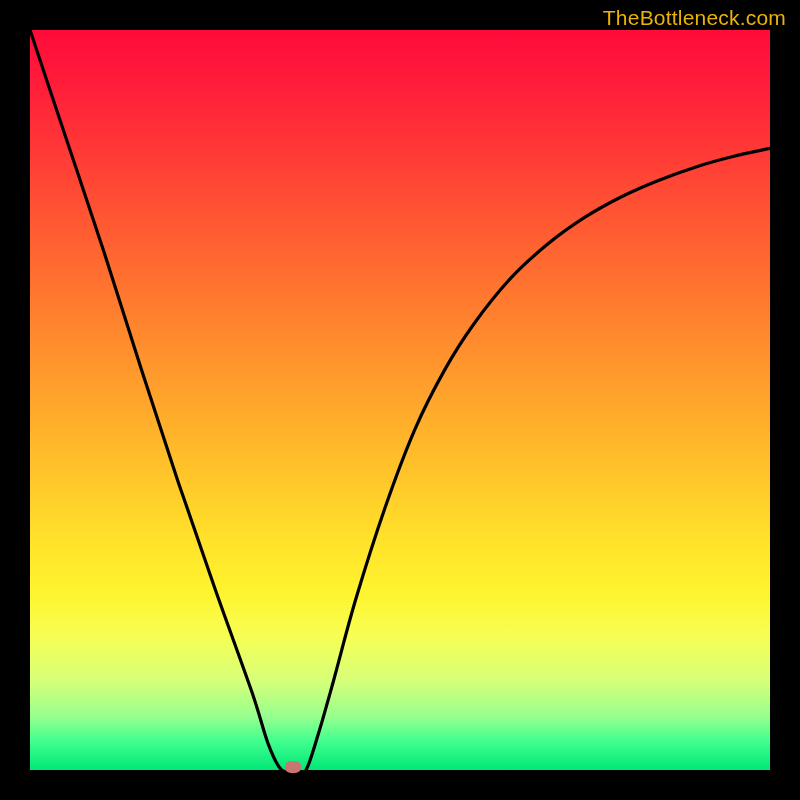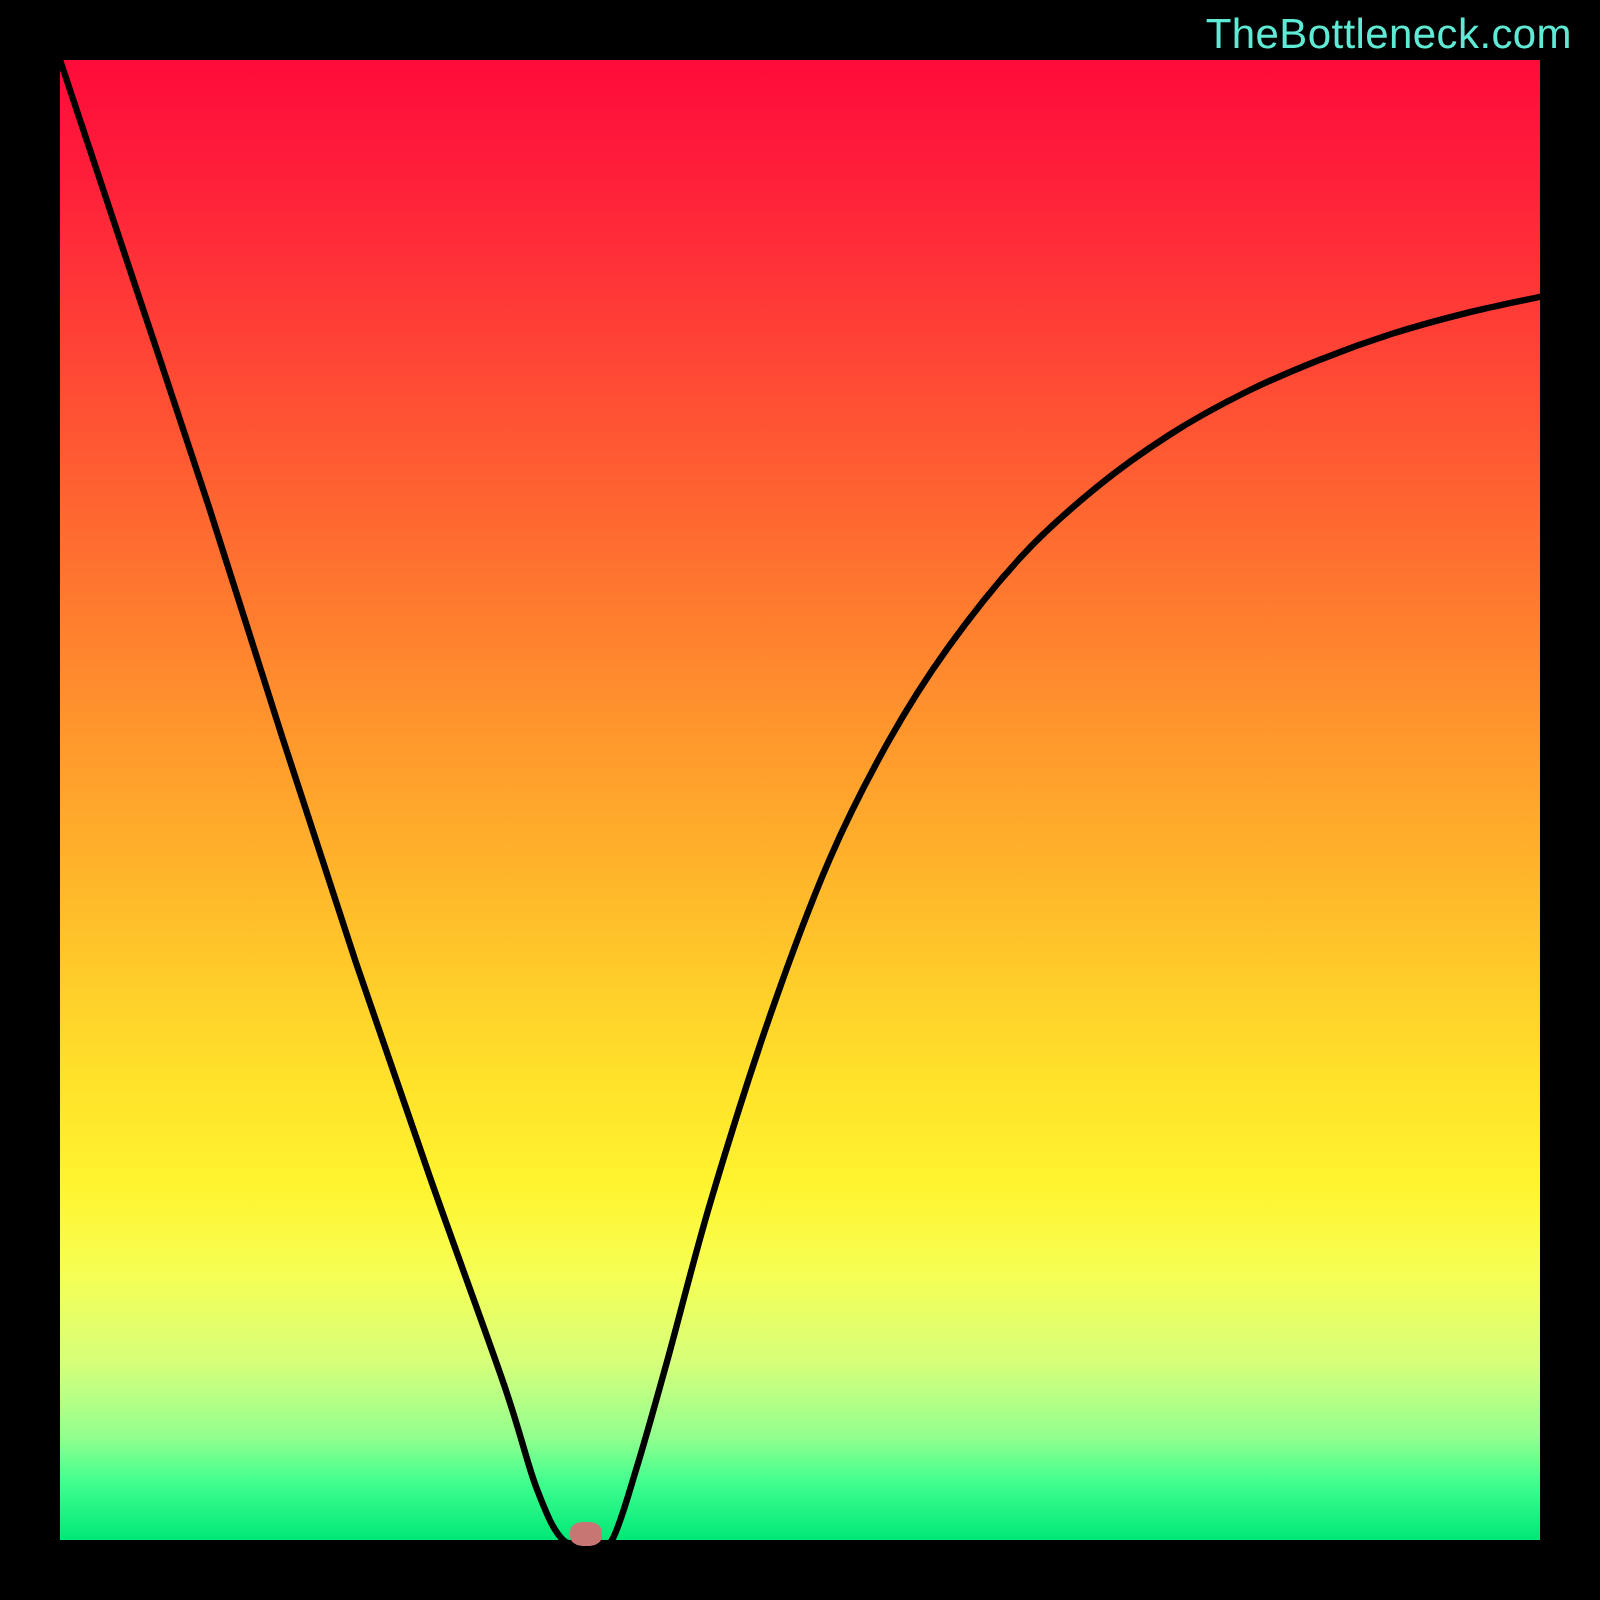--- a/index.html
+++ b/index.html
@@ -29,21 +29,21 @@
       #f6ff54 82%,
       #d6ff7a 88%,
       #93ff8e 93%,
       #43ff8f 96%,
       #00e877 100%);
   }
   .watermark {
     position: absolute;
     top: 6px;
     right: 14px;
-    color: #5eead4;
+    color: #eab308;
     font-size: 21px;
     font-weight: 500;
     letter-spacing: 0.2px;
     z-index: 5;
   }
   svg.curve {
     position: absolute;
     left: 0;
     top: 0;
     width: 740px;

